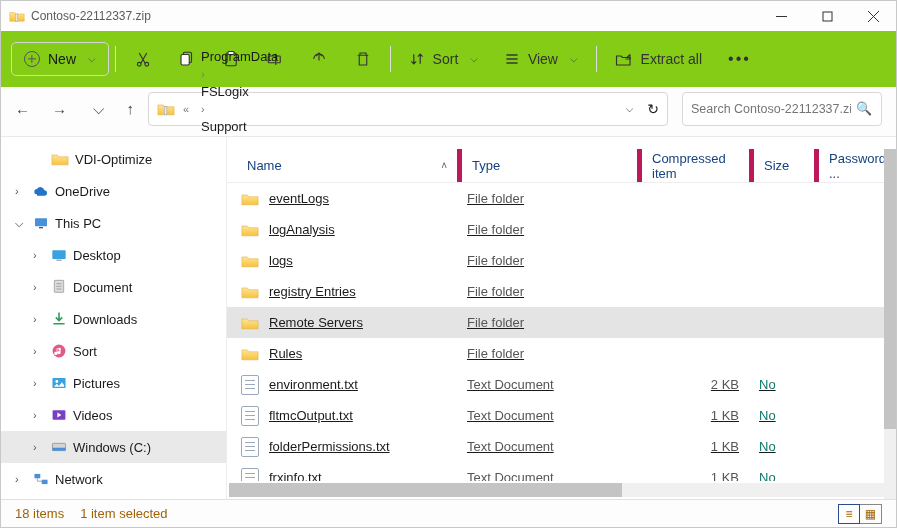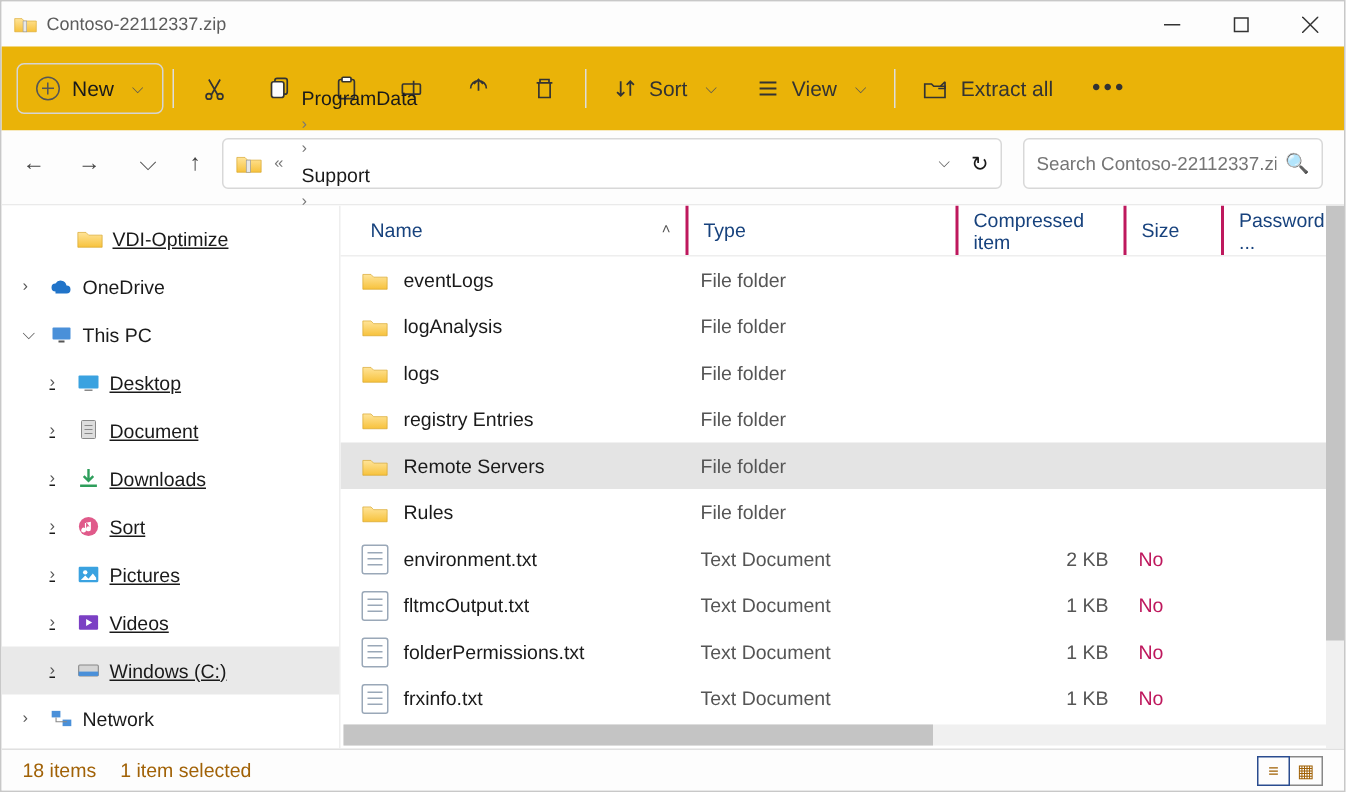--- a/index.html
+++ b/index.html
@@ -2,21 +2,21 @@
 <html><head>
 <meta charset="utf-8">
 <style>
 * { box-sizing: border-box; margin: 0; padding: 0; font-family: "Segoe UI", Arial, sans-serif; }
 body { width: 897px; height: 528px; background: #f9f9f9; border: 1px solid #c8c8c8; overflow: hidden; display: flex; flex-direction: column; font-size: 13px; color: #1a1a1a; }
 .titlebar { height: 30px; display: flex; align-items: center; padding: 0 0 0 8px; background: #fdfdfd; }
 .titlebar .t-icon { width: 16px; height: 14px; margin-right: 6px; }
 .titlebar .title { font-size: 12px; color: #5c5c5c; }
 .win-controls { margin-left: auto; display: flex; }
 .win-controls div { width: 46px; height: 30px; display: flex; align-items: center; justify-content: center; color: #444; }
-.toolbar { height: 56px; display: flex; align-items: center; padding: 0 10px; gap: 2px; background: #eab308; }
+.toolbar { height: 56px; display: flex; align-items: center; padding: 0 10px; gap: 2px; background: #84cc16; }
 .tool-btn { height: 36px; display: flex; align-items: center; justify-content: space-between; padding: 0 12px; border-radius: 4px; color: #333; }
 .tool-btn.text { gap: 8px; font-size: 14px; }
 .tool-sep { width: 1px; height: 26px; background: #ddd; margin: 0 4px; }
 .new-btn { border: 1px solid #d5d5d5; border-radius: 5px; padding: 0 12px; height: 34px; display: flex; align-items: center; gap: 8px; font-size: 14px; }
 .new-btn .plus { width:16px; height:16px; border:1.3px solid #555; border-radius:50%; position:relative; }
 .new-btn .plus::before, .new-btn .plus::after { content:""; position:absolute; background:#555; }
 .new-btn .plus::before { left:3px; right:3px; top:50%; height:1.3px; transform:translateY(-50%);}
 .new-btn .plus::after { top:3px; bottom:3px; left:50%; width:1.3px; transform:translateX(-50%);}
 .chev { font-size: 10px; color: #555; margin-left: 4px; }
 .addrbar { height: 50px; display: flex; align-items: center; padding: 0 14px 6px 14px; gap: 14px; background: #fdfdfd; border-bottom: 1px solid #eaeaea; }
@@ -24,41 +24,41 @@
 .nav-arrows span { font-size: 15px; }
 .addr-box { flex: 1; height: 34px; background: #fff; border: 1px solid #d8d8d8; border-radius: 4px; display: flex; align-items: center; padding: 0 8px; gap: 4px; }
 .crumb { padding: 2px 4px; display: flex; align-items: center; gap: 8px; font-size: 13px; }
 .crumb .sep { color: #777; font-size: 11px; }
 .addr-box .spacer { flex: 1; }
 .search-box { width: 200px; height: 34px; background: #fff; border: 1px solid #d8d8d8; border-radius: 4px; display: flex; align-items: center; padding: 0 8px; color: #777; gap: 6px; }
 .search-box input { border: none; outline: none; width: 100%; font-size: 12.5px; color: #333; }
 .content { flex: 1; display: flex; overflow: hidden; background: #fff; }
 .sidebar { width: 226px; border-right: 1px solid #eee; padding: 6px 0; overflow: hidden; }
 .sb-item { height: 32px; display: flex; align-items: center; padding-left: 14px; gap: 6px; font-size: 13px; }
-.sb-item.indent1 { padding-left: 32px; text-decoration: underline; }
+.sb-item.indent1 { padding-left: 32px; }
 .sb-item.selected { background: #e9e9e9; }
 .sb-expand { width: 12px; color: #555; font-size: 11px; }
-.main { flex: 1; display: flex; flex-direction: column; position: relative; }
+.main { flex: 1; display: flex; flex-direction: column; position: relative; margin-top: 12px; }
 .cols { height: 34px; display: flex; align-items: center; border-bottom: 1px solid #eee; font-size: 13px; color: #17427d; }
 .col { padding: 0 10px; display: flex; align-items: center; gap: 8px; height: 100%; }
 .col.name { width: 230px; padding-left: 20px; }
 .col.type { width: 180px; }
 .col.csize { width: 112px; justify-content: flex-end; }
 .col.pwd { width: 82px; }
 .col.size { flex: 1; }
-.col + .col { border-left: 2px solid #be185d; }
+.col + .col { border-left: 5px solid #be185d; }
 .col .sort { color: #555; font-size: 10px; margin-left: auto; }
-.rows { flex: 1; overflow-y: auto; overflow-x: hidden; }
+.rows { flex: 1; overflow-y: auto; overflow-x: hidden; text-decoration: underline; }
 .row { height: 31px; display: flex; align-items: center; font-size: 13px; }
 .row.selected { background: #e4e4e4; }
 .cell { padding: 0 10px; }
 .cell.name { width: 230px; display: flex; align-items: center; gap: 10px; padding-left: 14px; }
 .cell.type { width: 180px; color: #555; }
 .cell.csize { width: 112px; text-align: right; color: #555; }
-.cell.pwd { width: 82px; color: #be185d; }
+.cell.pwd { width: 82px; color: #0f766e; }
 .cell.size { flex: 1; }
 .file-ico { display:inline-block; width:18px; height:20px; border:1px solid #9aa8b8; border-radius:2px; background:#fff; position:relative; }
 .file-ico::after { content:""; position:absolute; left:3px; right:3px; top:4px; height:1px; background:#9aa8b8; box-shadow: 0 4px 0 #9aa8b8, 0 8px 0 #9aa8b8; }
 .statusbar { height: 28px; border-top: 1px solid #e0e0e0; display: flex; align-items: center; padding: 0 14px; gap: 16px; font-size: 13px; color: #a16207; background: #fdfdfd; }
 .status-right { margin-left:auto; display:flex; gap:0; }
 .view-btn { width:22px; height:20px; border:1px solid #888; display:flex; align-items:center; justify-content:center; font-size:12px;}
 svg.folder { width: 18px; height: 14px; }
 svg.icon18 { width: 18px; height: 18px; }
 svg.icon16 { width: 16px; height: 16px; }
 .vscroll { position: absolute; right: 0; top: 0; bottom: 0; width: 12px; background: #f0f0f0; }
@@ -192,20 +192,21 @@
         <use href="#zip-shape"></use>
       </svg>
     <span class="crumb">
         <span class="sep">«</span>
       </span>
     <span id="crumbs">
         <span class="crumb">ProgramData</span>
         <span class="crumb">
           <span class="sep">›</span>
         </span>
+        <span class="crumb">FSLogix</span>
         <span class="crumb">
           <span class="sep">›</span>
         </span>
         <span class="crumb">Support</span>
         <span class="crumb">
           <span class="sep">›</span>
         </span>
         <span class="crumb">Contoso-22112337.zip</span>
       </span>
     <span class="spacer"></span>

